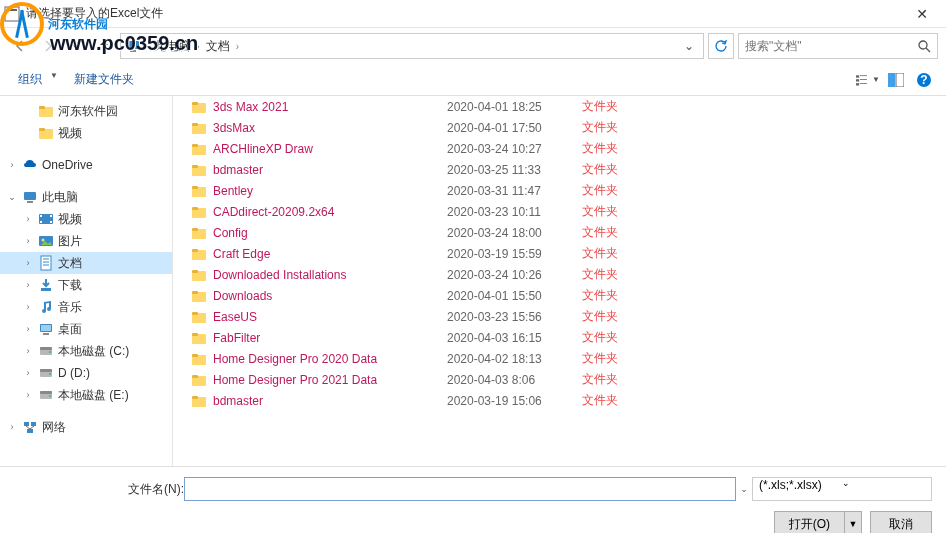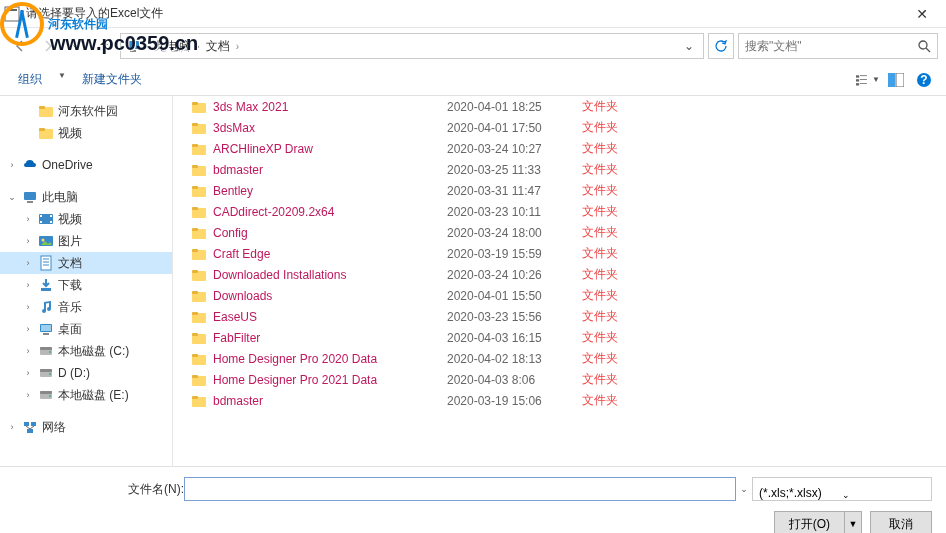--- a/index.html
+++ b/index.html
@@ -21,21 +21,21 @@
 .bc-icon{width:16px;height:16px;margin-right:4px}
 .bc-item{padding:0 6px;color:#333}
 .bc-sep{color:#888;font-size:10px}
 .bc-spacer{flex:1}
 .bc-drop{width:20px;text-align:center;color:#555}
 .refresh{width:26px;height:26px;border:1px solid #ccc;display:flex;align-items:center;justify-content:center;color:#0078d7}
 .searchbox{width:200px;height:26px;border:1px solid #ccc;display:flex;align-items:center;padding:0 6px}
 .searchbox input{flex:1;border:none;outline:none;color:#888}
 .searchbox .sicon{color:#555}
 .toolbar{height:32px;display:flex;align-items:center;padding:0 10px;border-bottom:1px solid #e0e0e0;background:#fff}
-.tb-item{padding:4px 8px;color:#1e5aa0;display:flex;align-items:flex-start;gap:16px}
+.tb-item{padding:4px 8px;color:#1e5aa0;display:flex;align-items:flex-start;gap:8px}
 .tb-drop{font-size:8px;color:#555}
 .tb-spacer{flex:1}
 .tb-icon{width:24px;height:24px;display:flex;align-items:center;justify-content:center;margin-left:4px}
 .content{display:flex;height:370px}
 .sidebar{width:172px;overflow-y:auto;padding:4px 0}
 .tree-item{display:flex;align-items:center;height:22px;padding-left:6px;gap:4px;cursor:pointer}
 .tree-item.selected{background:#cce8ff}
 .tree-exp{width:12px;font-size:9px;color:#666;text-align:center}
 .tree-icon{width:16px;height:16px;flex-shrink:0}
 .tree-label{color:#333;white-space:nowrap}
@@ -51,21 +51,21 @@
 .filelist{flex:1;overflow-y:auto}
 .frow{display:flex;align-items:center;height:21px;padding-left:18px}
 .ficon{width:16px;height:16px;margin-right:6px}
 .fname{width:234px;color:#be185d}
 .fdate{width:135px;color:#666}
 .ftype{width:105px;color:#ef4444}
 .footer{border-top:1px solid #e0e0e0;padding:10px 14px;display:flex;flex-direction:column;gap:10px}
 .fn-row{display:flex;align-items:center;}
 .fn-label{width:170px;text-align:right;color:#333}
 .fn-input{flex:1;height:24px;border:1px solid #7a9fd4;padding:0 4px;outline:none}
-.fn-filter{width:180px;height:24px;border:1px solid #ccc;display:flex;align-items:flex-end;padding:0 6px;background:#fff}
+.fn-filter{width:180px;height:24px;border:1px solid #ccc;display:flex;align-items:flex-start;padding:0 6px;background:#fff}
 .fn-filter span{flex:1}
 .fn-filter .dd{font-size:9px}
 .btn-row{display:flex;justify-content:flex-end;gap:8px}
 .btn{height:26px;border:1px solid #adadad;background:#e1e1e1;padding:0 18px;display:flex;align-items:center;cursor:pointer}
 .btn.split{padding:0}
 .btn.split .bmain{padding:0 14px;border-right:1px solid #adadad;height:100%;display:flex;align-items:center}
 .btn.split .bdd{width:16px;text-align:center;font-size:9px}
 svg{display:block}
 </style>
 </head>

